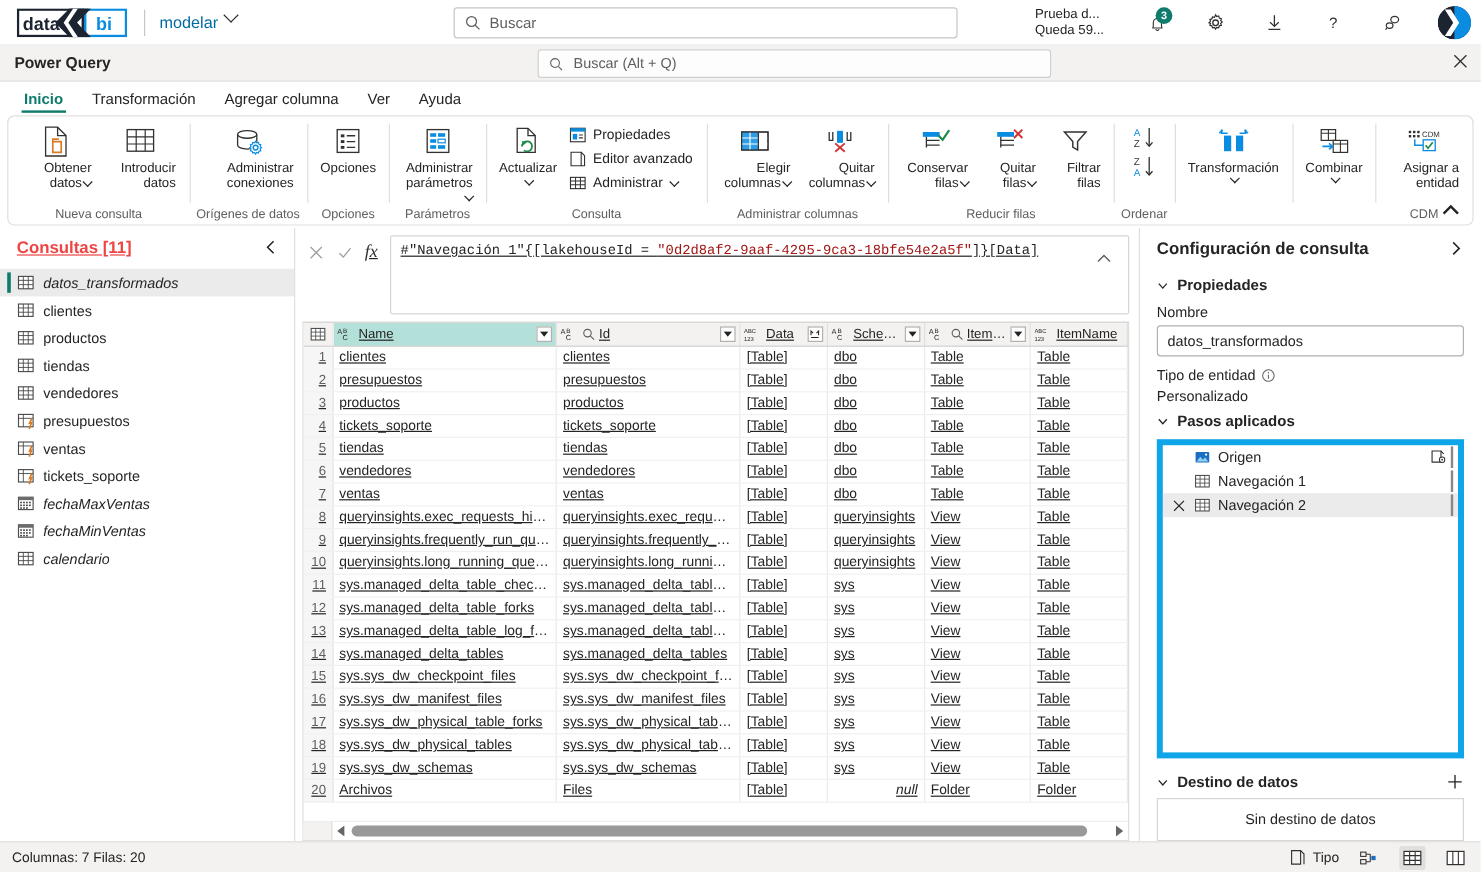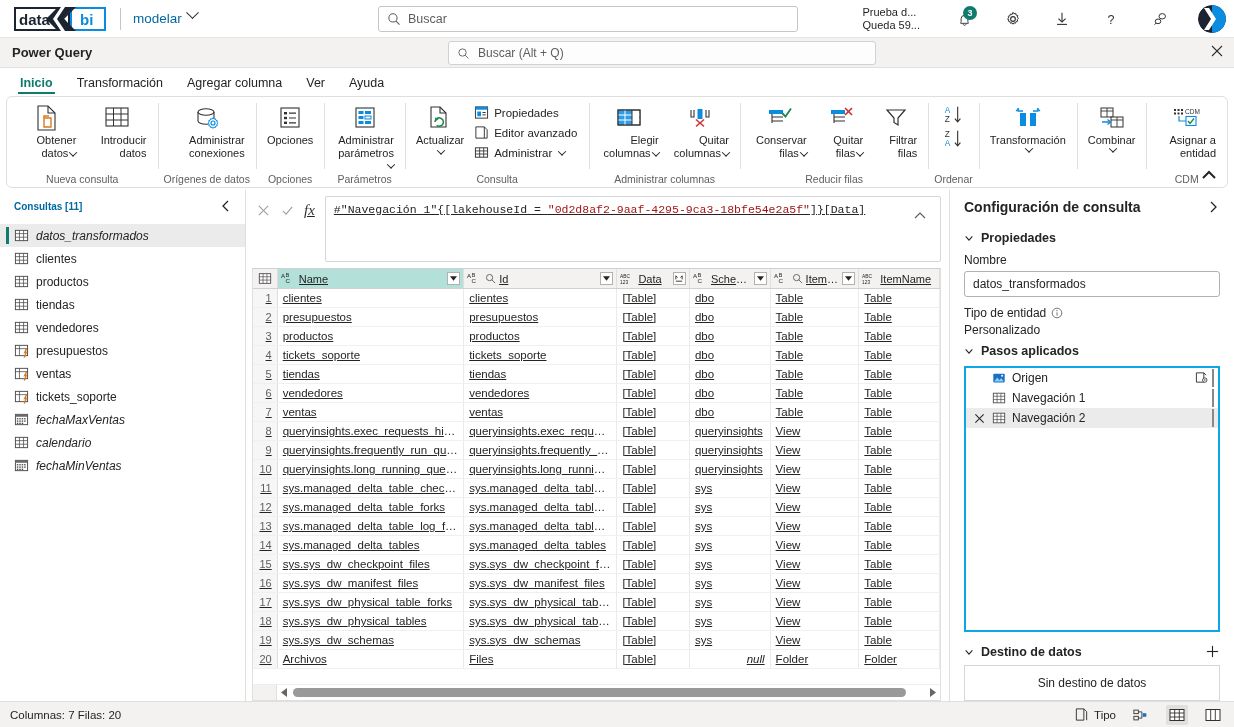--- a/index.html
+++ b/index.html
@@ -71,21 +71,21 @@
   .smallcol { display:flex; flex-direction:column; justify-content:flex-start; padding-top:3px; gap:1px;}
   .smallbtn { display:flex; align-items:center; gap:5px; padding:2px 6px 2px 3px; font-size:11.5px; cursor:pointer; border-radius:3px; white-space:nowrap;}
   .ribbon-collapse { position:absolute; right:8px; bottom:4px; cursor:pointer; }
 
   
   .body { flex:1 1 auto; display:flex; min-height:0; background:#fff; }
 
   
   .qpane { width:246px; flex:0 0 246px; border-right:1px solid #e1dfdd; display:flex; flex-direction:column; background:#fff;}
   .qhead { height:32px; display:flex; align-items:center; padding:0 12px 0 14px; }
-  .qhead .t { font-size:10px; font-weight:700; color:#0369a1; flex:1;}
+  .qhead .t { font-size:14px; font-weight:700; color:#ef4444; flex:1;text-decoration:underline;}
   .qlist { flex:1; overflow:hidden; padding-top:2px; }
   .qitem { height:23px; display:flex; align-items:center; gap:7px; padding-left:14px; cursor:pointer; position:relative; font-size:12px;}
   .qitem.sel { background:#ebebeb; }
   .qitem.sel::before { content:""; position:absolute; left:6px; top:3px; bottom:3px; width:3px; background:#0f7b6c; }
   .qitem .nm { white-space:nowrap; overflow:hidden; text-overflow:ellipsis; }
   .qitem .nm.it { font-style:italic; }
 
   
   .center { flex:1 1 auto; display:flex; flex-direction:column; min-width:0; border-right:1px solid #e1dfdd;text-decoration:underline;}
   .fbar { height:78px; flex:0 0 78px; display:flex; align-items:flex-start; padding:6px 8px 0 6px; }
@@ -130,21 +130,21 @@
   
   .rpane { width:284px; flex:0 0 284px; display:flex; flex-direction:column; background:#fff; padding:0 14px;}
   .rtitle { display:flex; align-items:center; height:34px; }
   .rtitle .t { flex:1; font-size:14px; font-weight:700; }
   .sect { display:flex; align-items:center; gap:7px; margin-top:7px; font-size:12.5px; font-weight:600; cursor:pointer;}
   .sect .t { flex:1; }
   .flabel { font-size:12px; color:#252423; margin-top:8px;}
   .ftxt { height:26px; border:1px solid #b3b0ad; border-radius:3px; padding:0 8px; display:flex; align-items:center; font-size:12px; margin-top:4px; background:#fff;}
   .ent { font-size:12px; margin-top:9px; display:flex; align-items:center; gap:5px;}
   .entval { font-size:12px; margin-top:3px;}
-  .steps { margin-top:8px; border:2px solid #0ea5e9; flex:1 1 auto; min-height:0; overflow:hidden; background:#fff;}
+  .steps { margin-top:8px; border:5px solid #0ea5e9; flex:1 1 auto; min-height:0; overflow:hidden; background:#fff;}
   .step { height:20px; display:flex; align-items:center; gap:6px; padding-left:6px; font-size:12px; cursor:pointer; position:relative;}
   .step.sel { background:#ebebeb; }
   .step .x { width:14px; flex:0 0 14px; display:flex; align-items:center; justify-content:center;}
   .step .gearbox { position:absolute; right:10px; top:3px; }
   .step .bar { position:absolute; right:4px; top:1px; bottom:1px; width:2px; background:#8a8886;}
   .dest { margin:8px 0 0; }
   .destbtn { height:36px; border:1px solid #d6d6d6; display:flex; align-items:center; justify-content:center; font-size:12px; margin-top:6px; cursor:pointer; background:#fff;}
 
   
   .status { height:26px; flex:0 0 26px; background:#f3f2f1; border-top:1px solid #e1dfdd; display:flex; align-items:center; padding:0 10px; font-size:11.5px; color:#252423;}
@@ -686,47 +686,47 @@
                 <rect x="5.6" y="11.4" width="1.6" height="1.4"></rect>
               <rect x="8.2" y="11.4" width="1.6" height="1.4"></rect>
             </g>
           </svg>
           <span class="nm it">fechaMaxVentas</span>
         </div>
 
         <div class="qitem">
           <svg width="15" height="15" viewBox="0 0 16 16">
             <rect x="1.5" y="2.5" width="13" height="11" fill="#fff" stroke="#4a4a4a" stroke-width="1"></rect>
-            <line x1="1.5" y1="6" x2="14.5" y2="6" stroke="#4a4a4a" stroke-width="0.8"></line>
-            <line x1="1.5" y1="9.8" x2="14.5" y2="9.8" stroke="#4a4a4a" stroke-width="0.8"></line>
-            <line x1="5.8" y1="2.5" x2="5.8" y2="13.5" stroke="#4a4a4a" stroke-width="0.8"></line>
-            <line x1="10.2" y1="2.5" x2="10.2" y2="13.5" stroke="#4a4a4a" stroke-width="0.8"></line>
-          </svg>
-          <span class="nm it">calendario</span>
-        </div>
-
-        <div class="qitem">
-          <svg width="15" height="15" viewBox="0 0 16 16">
-            <rect x="1.5" y="2.5" width="13" height="11" fill="#fff" stroke="#4a4a4a" stroke-width="1"></rect>
             <rect x="1.5" y="2.5" width="13" height="2.6" fill="#6b6b6b"></rect>
             <g fill="#4a4a4a">
               <rect x="3" y="6.5" width="1.6" height="1.4"></rect>
                 <rect x="5.6" y="6.5" width="1.6" height="1.4"></rect>
               <rect x="8.2" y="6.5" width="1.6" height="1.4"></rect>
                 <rect x="10.8" y="6.5" width="1.6" height="1.4"></rect>
               <rect x="3" y="9" width="1.6" height="1.4"></rect>
                 <rect x="5.6" y="9" width="1.6" height="1.4"></rect>
               <rect x="8.2" y="9" width="1.6" height="1.4"></rect>
                 <rect x="10.8" y="9" width="1.6" height="1.4"></rect>
               <rect x="3" y="11.4" width="1.6" height="1.4"></rect>
                 <rect x="5.6" y="11.4" width="1.6" height="1.4"></rect>
               <rect x="8.2" y="11.4" width="1.6" height="1.4"></rect>
             </g>
           </svg>
           <span class="nm it">fechaMinVentas</span>
+        </div>
+
+        <div class="qitem">
+          <svg width="15" height="15" viewBox="0 0 16 16">
+            <rect x="1.5" y="2.5" width="13" height="11" fill="#fff" stroke="#4a4a4a" stroke-width="1"></rect>
+            <line x1="1.5" y1="6" x2="14.5" y2="6" stroke="#4a4a4a" stroke-width="0.8"></line>
+            <line x1="1.5" y1="9.8" x2="14.5" y2="9.8" stroke="#4a4a4a" stroke-width="0.8"></line>
+            <line x1="5.8" y1="2.5" x2="5.8" y2="13.5" stroke="#4a4a4a" stroke-width="0.8"></line>
+            <line x1="10.2" y1="2.5" x2="10.2" y2="13.5" stroke="#4a4a4a" stroke-width="0.8"></line>
+          </svg>
+          <span class="nm it">calendario</span>
         </div>
 
       </div>
     </div>
 
     <div class="center">
 
       <div class="fbar">
         <div class="fbtns">
           <div class="fbtn">

